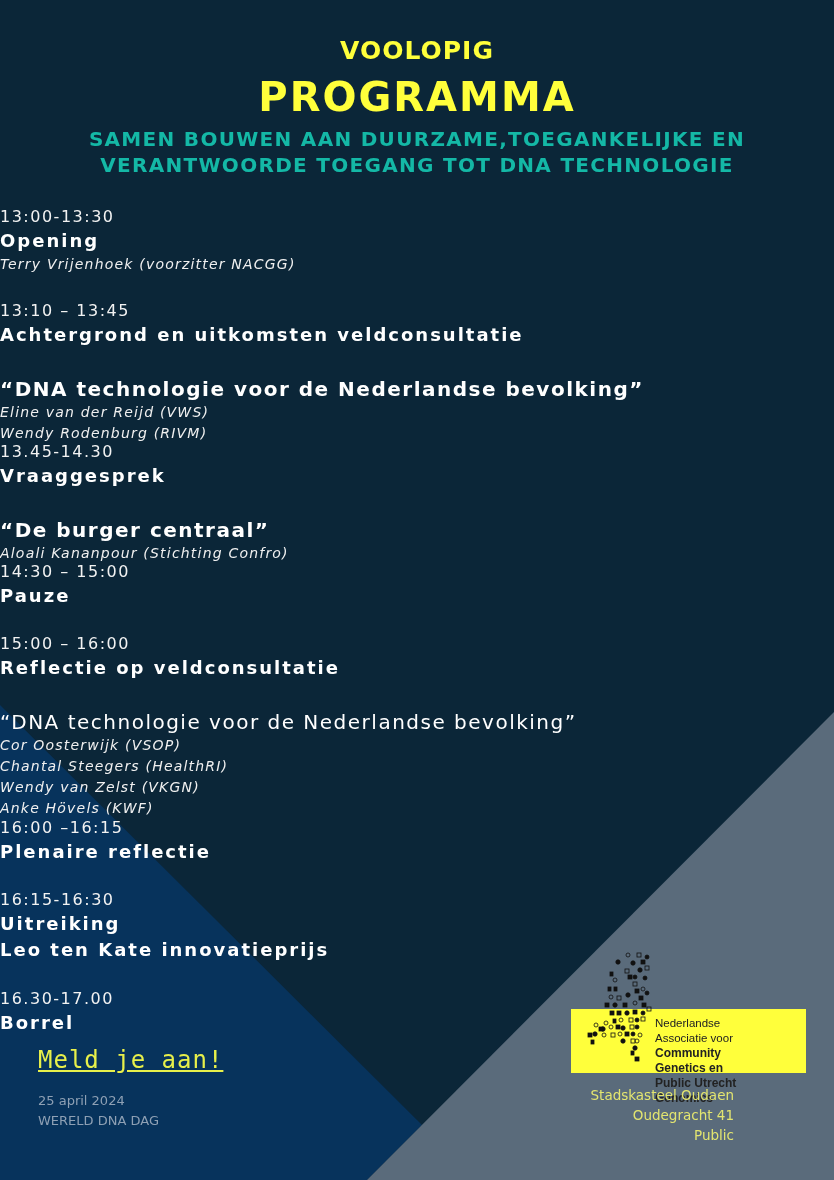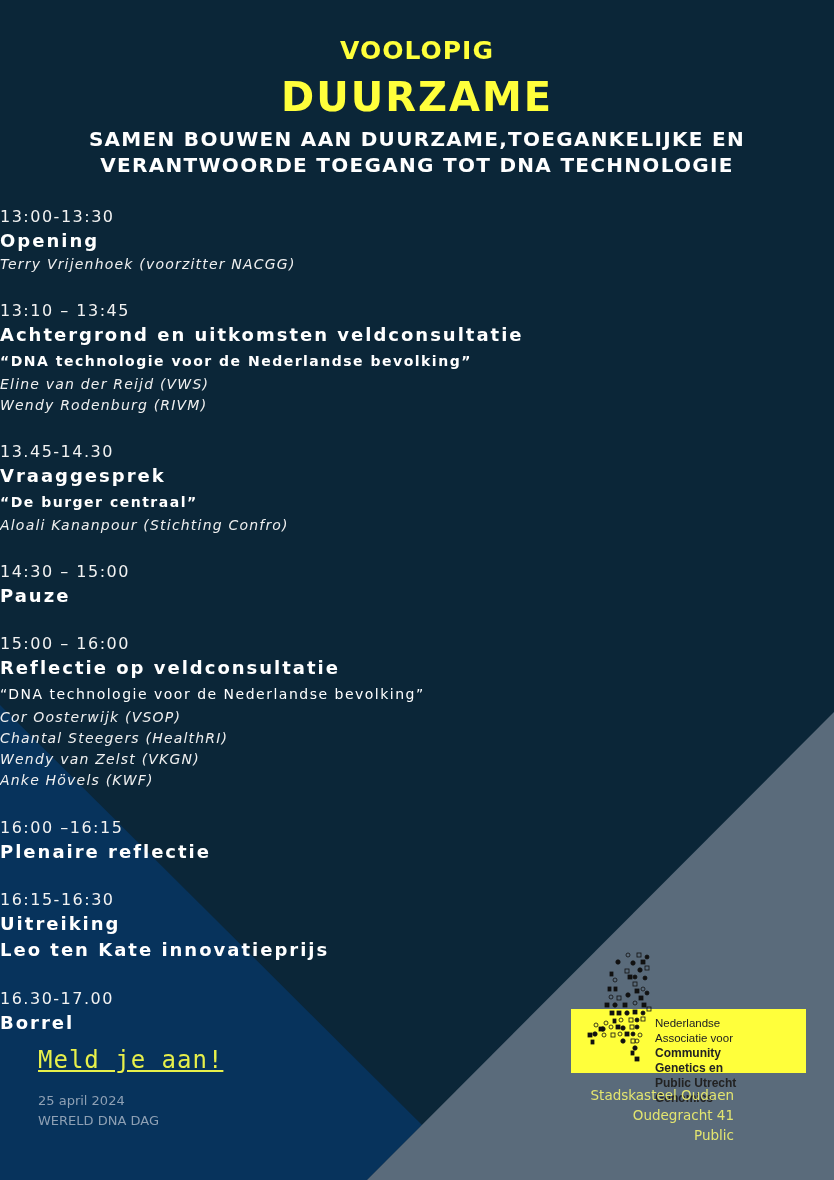--- a/index.html
+++ b/index.html
@@ -2,25 +2,25 @@
 <html><head>
 <meta charset="utf-8">
 <style>
   html, body { margin: 0; padding: 0; }
   body { width: 834px; height: 1180px; position: relative; overflow: hidden; background: #0b2638; font-family: "DejaVu Sans", sans-serif; }
   .bg { position: absolute; left: 0; top: 0; width: 834px; height: 1180px; z-index: 0; }
   .content { position: absolute; left: 0; top: 0; width: 722px; height: 1180px; z-index: 1; padding-left: 48px; }
   .center { position: absolute; left: 0; width: 834px; text-align: center; }
   .kicker { top: 36px; font-size: 25px; font-weight: bold; color: #ffff3b; letter-spacing: 1px; }
   .title { top: 74px; font-size: 40px; font-weight: bold; color: #ffff3b; letter-spacing: 2px; }
-  .subtitle { top: 126px; font-size: 20px; font-weight: bold; color: #ffffff; letter-spacing: 1.3px; line-height: 26px; }
+  .subtitle { top: 126px; font-size: 20px; font-weight: bold; color: #14b8a6; letter-spacing: 1.3px; line-height: 26px; }
   .sched { position: absolute; left: 0; width: 834px; text-align: left; color: #ffffff; }
   .time { font-size: 16px; letter-spacing: 1.5px; color: #f2f2f2; line-height: 22px; }
   .head { font-size: 18px; font-weight: bold; letter-spacing: 2px; line-height: 26px; }
-  .quote { font-size: 14px; letter-spacing: 1.5px; line-height: 26px; }
+  .quote { font-size: 20px; letter-spacing: 1.5px; line-height: 26px; margin-top: 28px; }
   .quote.bold { font-weight: bold; }
   .speaker { font-size: 14px; font-style: italic; letter-spacing: 1.2px; line-height: 21px; color: #f0f0f0; }
   .signup { position: absolute; left: 38px; top: 1046px; font-family: "DejaVu Sans Mono", monospace; font-size: 24px; color: #e8f04a; text-decoration: underline; letter-spacing: 1px; cursor: pointer; }
   .date { position: absolute; left: 38px; top: 1091px; font-size: 13px; color: #8ea0b4; line-height: 20px; }
   .address { position: absolute; right: 36px; top: 1085px; text-align: right; font-size: 13.5px; color: #e3e570; line-height: 20px; }
   .logo-box { position: absolute; left: 571px; top: 1009px; width: 235px; height: 64px; background: #ffff3b; }
   .logo-text { position: absolute; left: 655px; top: 1016px; font-family: "Liberation Sans", sans-serif; font-size: 11.5px; line-height: 15px; color: #222; }
   .logo-text b { font-weight: bold; font-size: 12px; }
   .logo-dots { position: absolute; left: 575px; top: 945px; width: 100px; height: 120px; }
 </style>
@@ -28,21 +28,21 @@
 <body>
 
 <svg class="bg" viewBox="0 0 834 1180" width="834" height="1180">
   <rect x="0" y="0" width="834" height="1180" fill="#0b2638"></rect>
   <polygon points="0,705 422,1125 367,1180 0,1180" fill="#07335c"></polygon>
   <polygon points="834,712 834,1180 367,1180" fill="#5a6b7b"></polygon>
 </svg>
 
 <div class="content">
   <div class="center kicker">VOOLOPIG</div>
-  <div class="center title">DUURZAME</div>
+  <div class="center title">PROGRAMMA</div>
   <div class="center subtitle">
     <div>SAMEN BOUWEN AAN DUURZAME,TOEGANKELIJKE EN</div>
     <div>VERANTWOORDE TOEGANG TOT DNA TECHNOLOGIE</div>
   </div>
 
   <div class="sched" style="top:206px">
     <div class="time">13:00-13:30</div>
     <div class="head">Opening</div>
     <div class="speaker">Terry Vrijenhoek (voorzitter NACGG)</div>
   </div>

